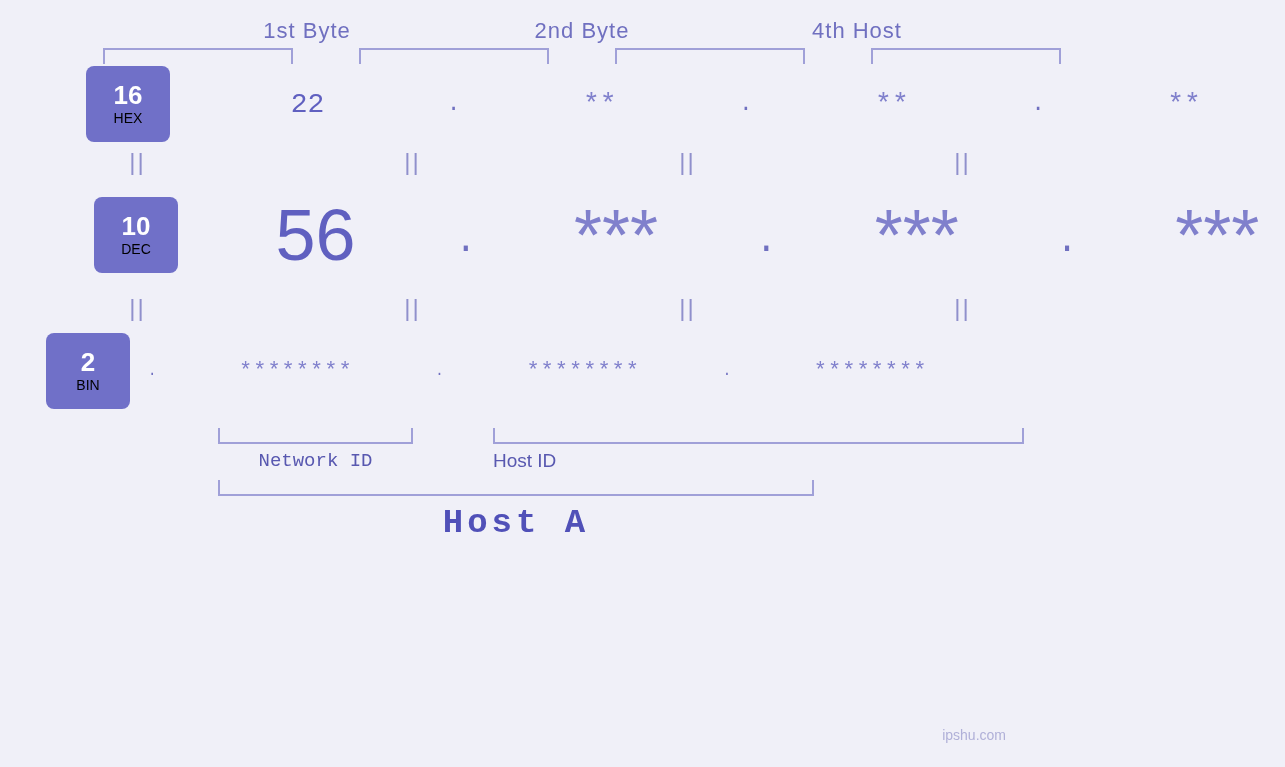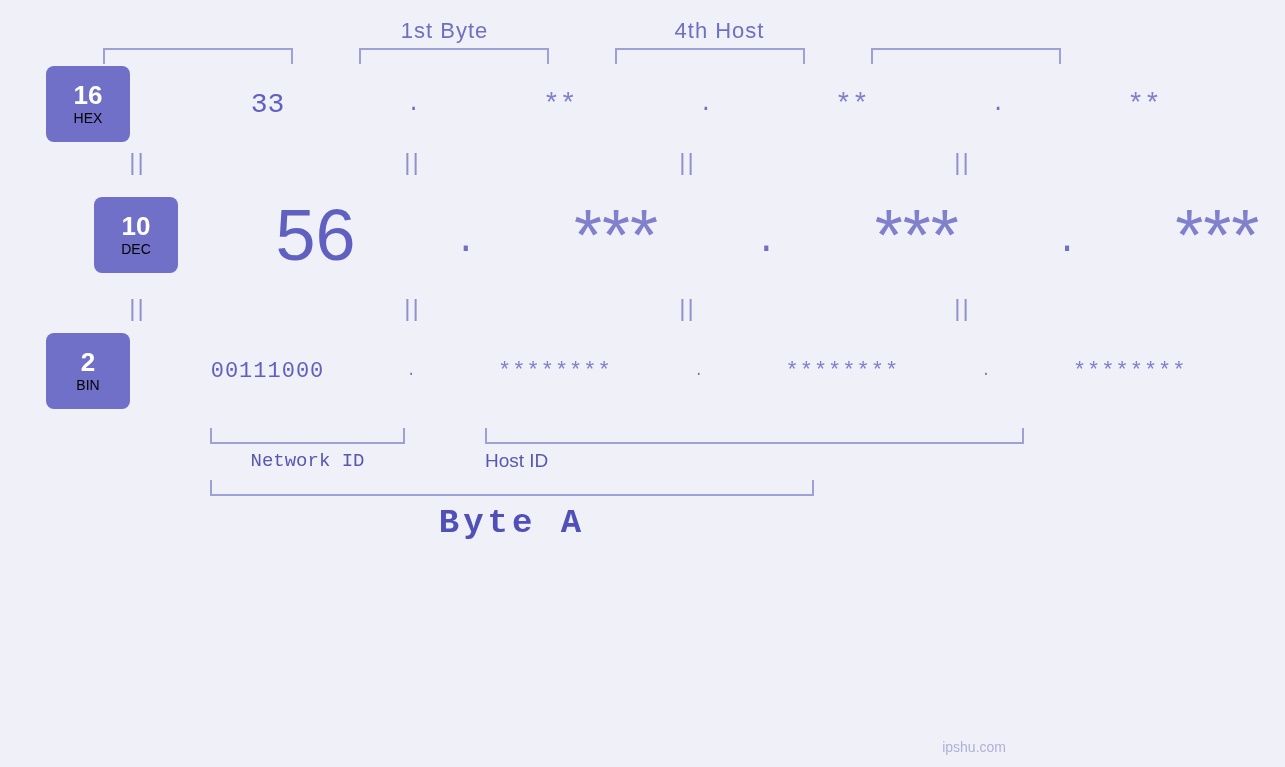--- a/index.html
+++ b/index.html
@@ -187,44 +187,46 @@
       color: #9090cc;
       font-size: 24px;
       font-family: Arial, sans-serif;
       letter-spacing: 2px;
     }
 
     
     .bottom-section {
       width: 100%;
       margin-top: 8px;
+      padding-left: 8px;
     }
 
     .class-label {
       text-align: center;
       color: #5050b8;
       font-family: 'Courier New', monospace;
       font-size: 34px;
       font-weight: bold;
       margin-top: 8px;
       letter-spacing: 4px;
     }
 
     .watermark {
       position: absolute;
-      bottom: 12px;
+      bottom: 24px;
       right: 18px;
       color: #b0b0d8;
       font-size: 14px;
       font-family: Arial, sans-serif;
     }
 
     
     .hex-row-wrap {
       height: 80px;
+      padding-left: 40px;
     }
 
     .dec-row-wrap {
       height: 110px;
       padding-left: 48px;
     }
 
     .bin-row-wrap {
       height: 90px;
     }
@@ -253,20 +255,21 @@
       align-self: center;
     }
   </style>
 </head>
 <body>
 
 <div class="container">
 
   <div class="byte-headers">
     <div class="byte-header">1st Byte</div>
+    <div class="byte-header">2nd Byte</div>
     <div class="byte-header">4th Host</div>
   </div>
 
   <div class="bracket-row">
     <div class="bracket">
         <div class="bracket-line"></div>
       </div>
     <div class="bracket">
         <div class="bracket-line"></div>
       </div>
@@ -278,21 +281,21 @@
       </div>
   </div>
 
   <div class="base-row hex-row-wrap">
     <div class="base-badge">
       <span class="base-number">16</span>
       <span class="base-label">HEX</span>
     </div>
     <div class="bytes-row">
       <div class="byte-cell">
-        <span class="byte-value hex-val">33</span>
+        <span class="byte-value hex-val">22</span>
       </div>
       <span class="dot-separator">.</span>
       <div class="byte-cell">
         <span class="byte-value hex-val masked">**</span>
       </div>
       <span class="dot-separator">.</span>
       <div class="byte-cell">
         <span class="byte-value hex-val masked">**</span>
       </div>
       <span class="dot-separator">.</span>
@@ -361,23 +364,20 @@
         </div>
     </div>
   </div>
 
   <div class="base-row bin-row-wrap">
     <div class="base-badge">
       <span class="base-number">2</span>
       <span class="base-label">BIN</span>
     </div>
     <div class="bytes-row">
-      <div class="byte-cell">
-        <span class="byte-value bin-val">00111000</span>
-      </div>
       <span class="dot-separator small">.</span>
       <div class="byte-cell">
         <span class="byte-value bin-val masked">********</span>
       </div>
       <span class="dot-separator small">.</span>
       <div class="byte-cell">
         <span class="byte-value bin-val masked">********</span>
       </div>
       <span class="dot-separator small">.</span>
       <div class="byte-cell">
@@ -395,18 +395,18 @@
       <div style="flex:1; max-width:760px; height:16px; border:2px solid #a0a0d8; border-top:none; margin-left: 80px;"></div>
     </div>
 
     <div style="display:flex; margin-left: 210px; margin-top:6px;">
       <div style="width:195px; text-align:center; color:#5858b0; font-family:'Courier New',monospace; font-size:19px;">Network ID</div>
       <div style="flex:1; max-width:760px; text-align:left; color:#5858b0; font-family:Liberation Sans, sans-serif; font-size:19px; margin-left:80px;">Host ID</div>
     </div>
 
     <div style="margin: 8px 210px 0 210px; height:16px; border:2px solid #a0a0d8; border-top:none;"></div>
 
-    <div class="class-label">Byte A</div>
+    <div class="class-label">Host A</div>
   </div>
 
   <div class="watermark">ipshu.com</div>
 
 </div>
 
 </body></html>

